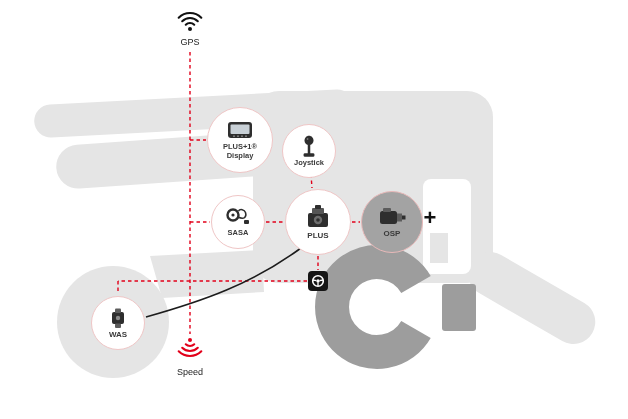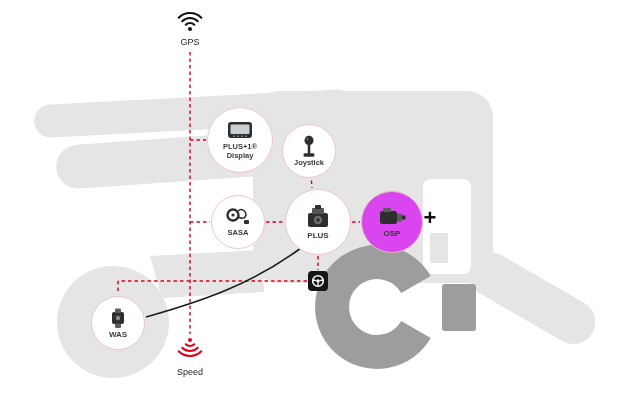--- a/index.html
+++ b/index.html
@@ -6,21 +6,21 @@
   html,body { background:#fff; font-family:"Liberation Sans", sans-serif; }
   .canvas { position:relative; width:628px; height:419px; background:#fff; overflow:hidden; }
   .bg { position:absolute; left:0; top:0; }
 
   .node {
     position:absolute; border-radius:50%;
     background:#fff; border:1.5px solid #efc6c6;
     display:flex; flex-direction:column; align-items:center; justify-content:center;
     gap:1px; z-index:3;font-weight:bold;
   }
-  .node.pink { background:#d946ef; border-color:#e8b9b9; }
+  .node.pink { background:#a3a3a3; border-color:#e8b9b9; }
   .nlabel { font-size:8px; color:#3a3a3a; text-align:center; line-height:1.15; }
   .nlabel.small { font-size:7.5px; }
   .nlabel span { display:block; }
 
   .n-display  { left:207px; top:107px; width:66px; height:66px; }
   .n-joystick { left:282px; top:124px; width:54px; height:54px; }
   .n-sasa     { left:211px; top:195px; width:54px; height:54px; }
   .n-ospe     { left:285px; top:189px; width:66px; height:66px; }
   .n-osp      { left:361px; top:191px; width:62px; height:62px; }
   .n-ehi      { left:437px; top:191px; width:62px; height:62px; }

